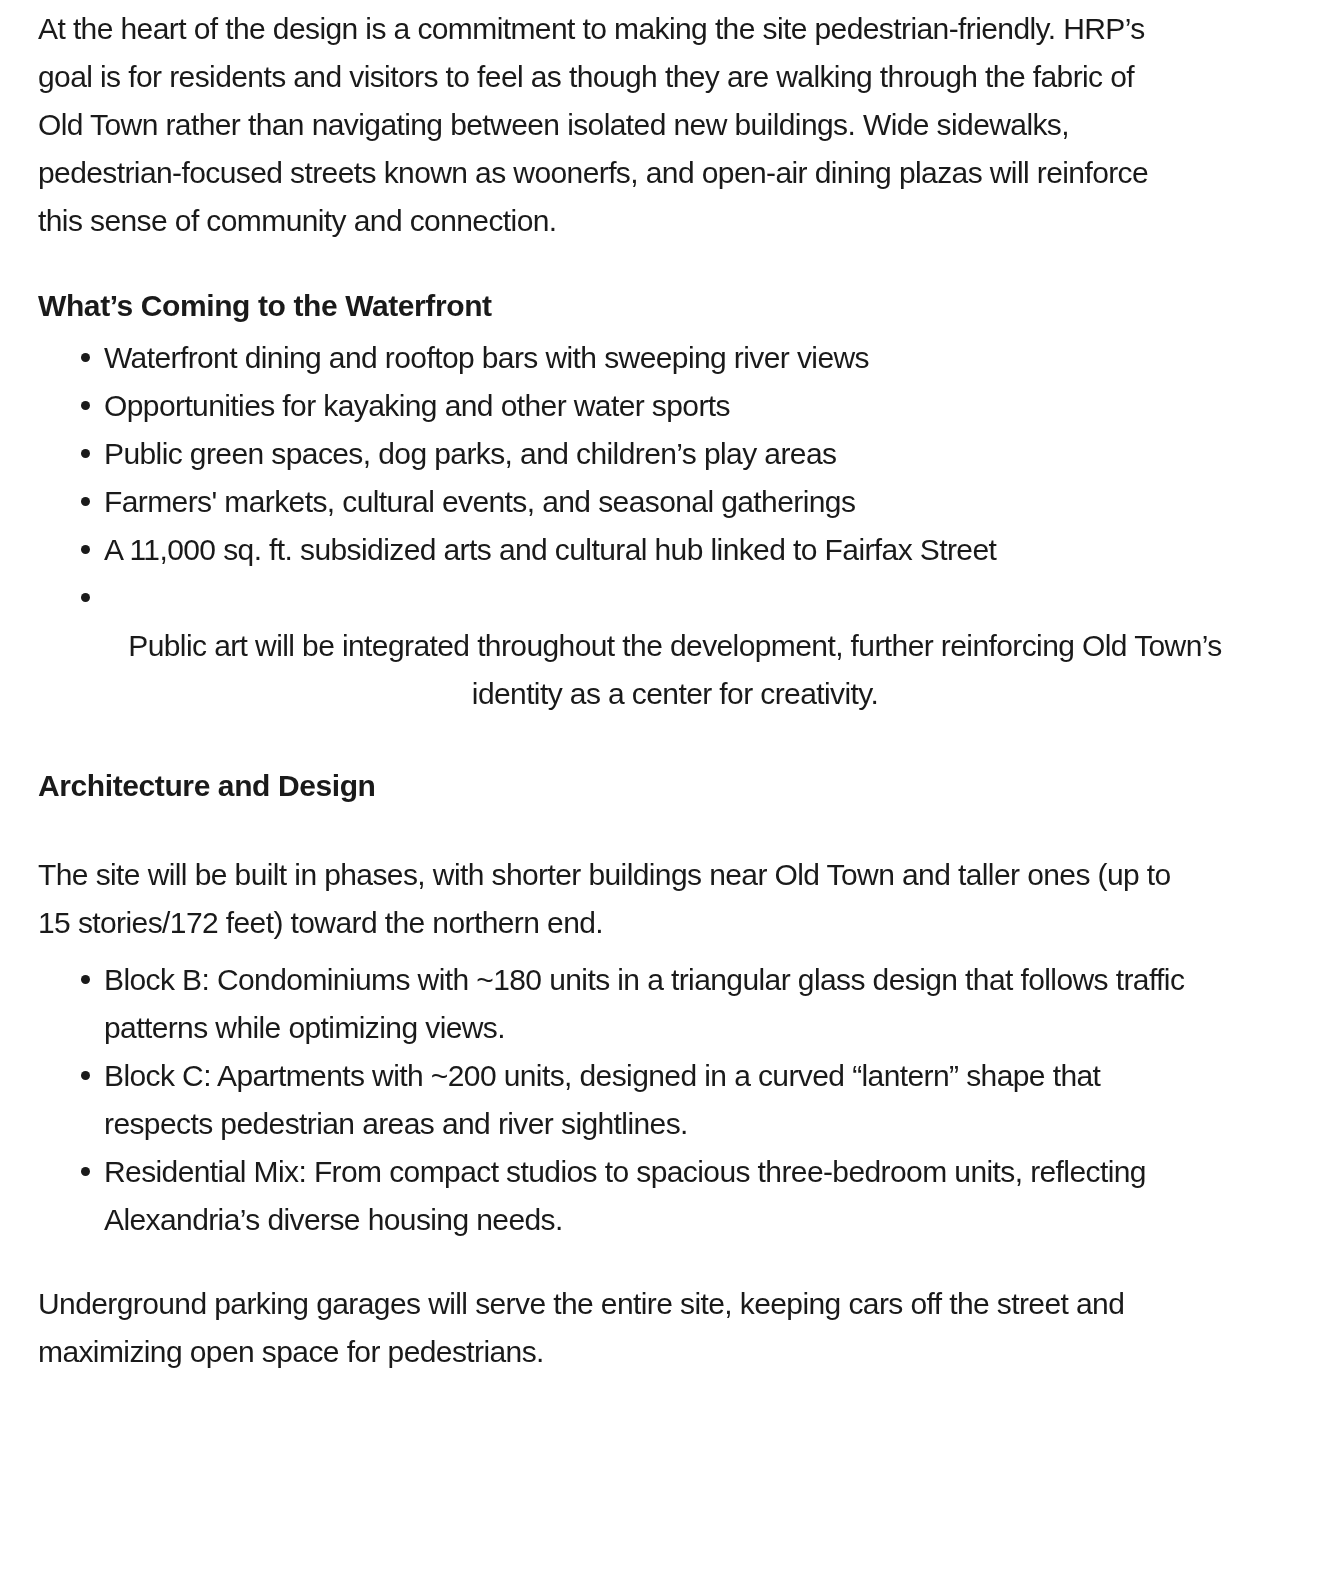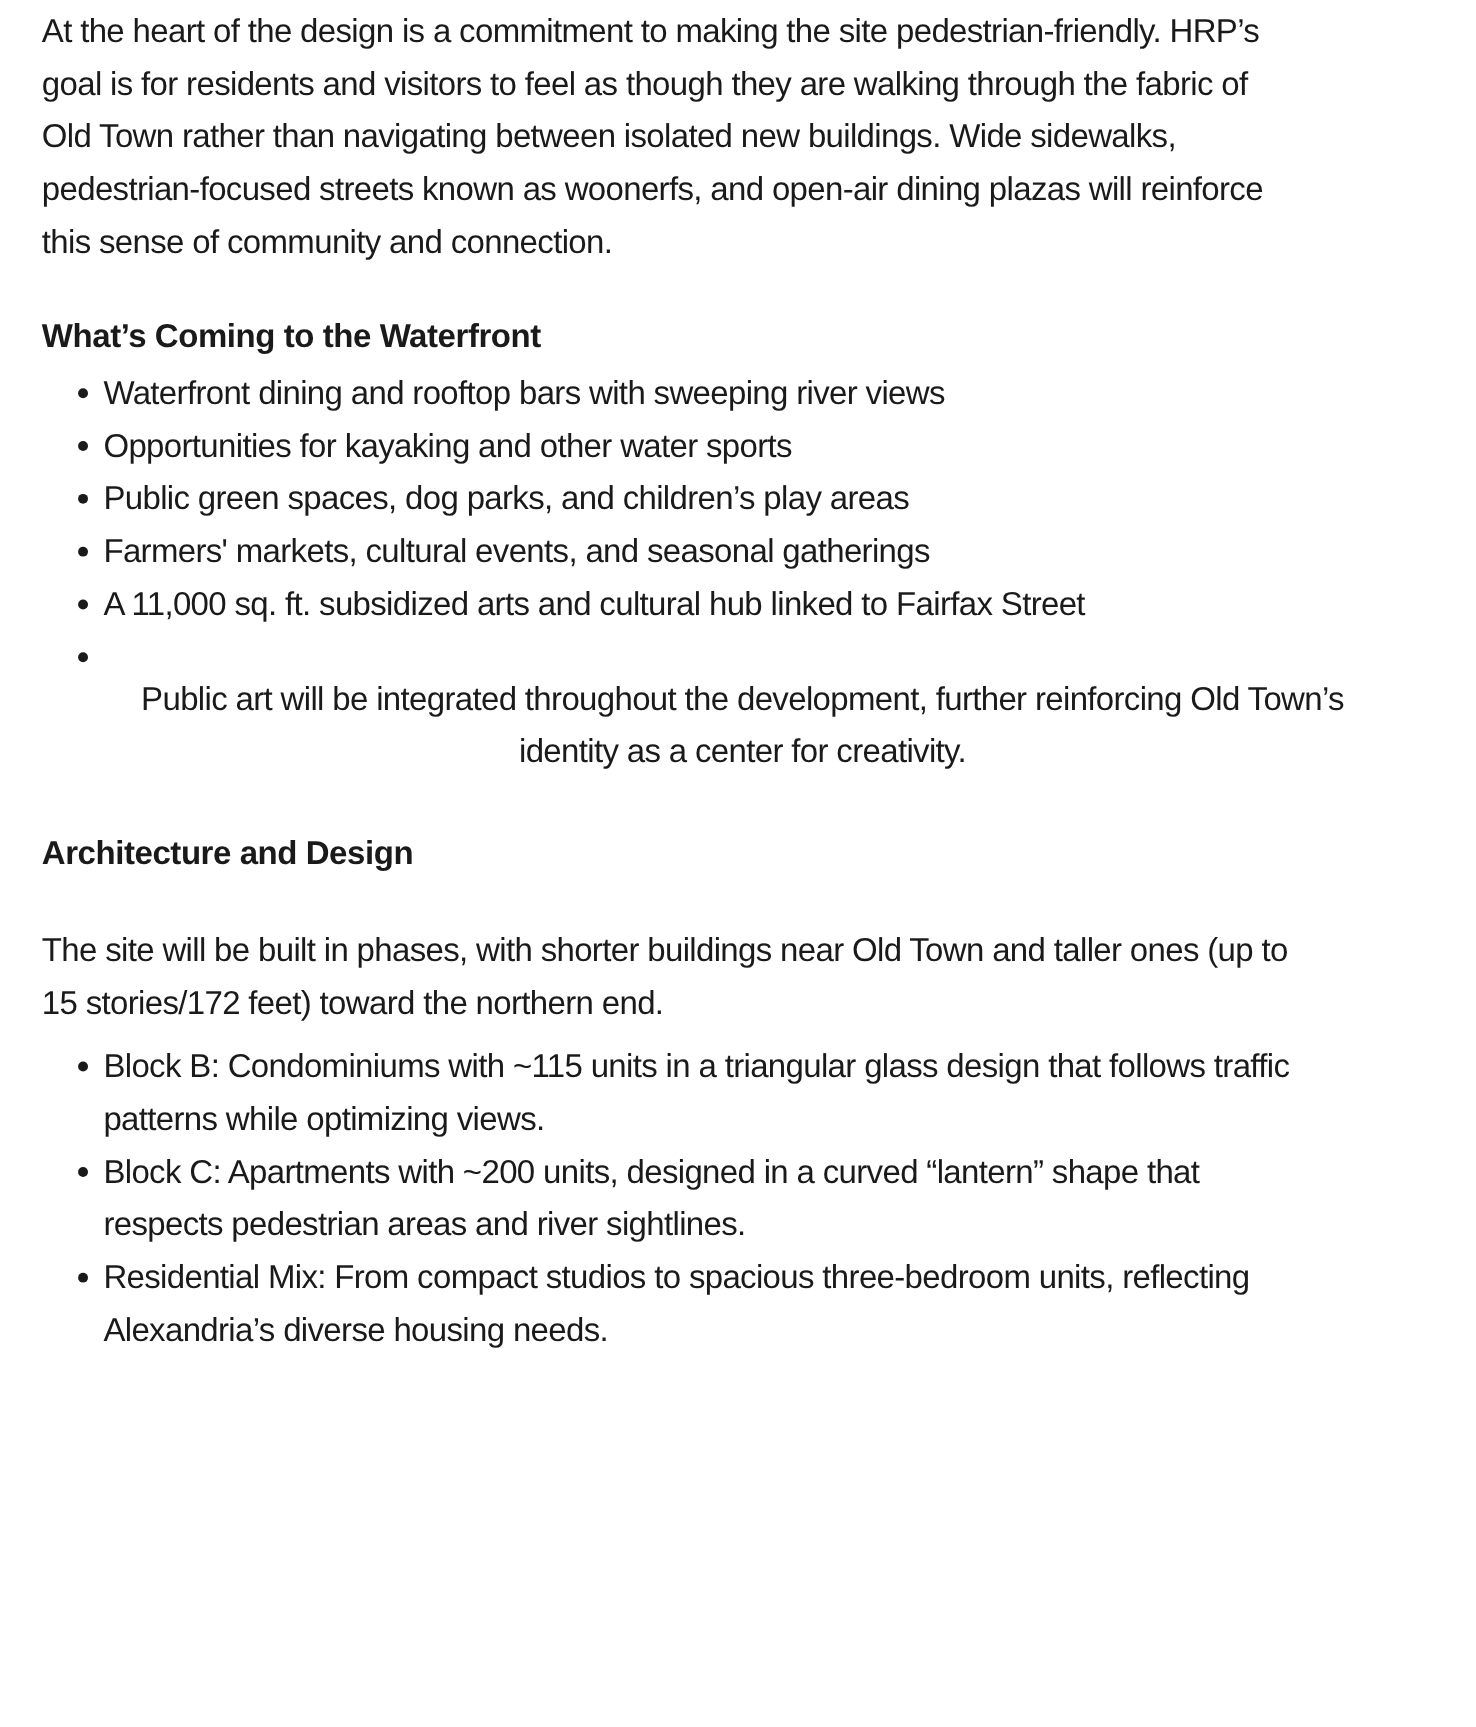--- a/index.html
+++ b/index.html
@@ -29,21 +29,21 @@
   .heading {
     margin: 0;
     font-size: 30px;
     line-height: 48px;
     letter-spacing: -0.4px;
     font-weight: 700;
     white-space: pre-line;
   }
   ul.bullet-list {
     list-style: none;
-    margin: 4px;
+    margin: 14px;
     padding: 0;
   }
   ul.bullet-list > li {
     position: relative;
     padding-left: 52px;
     font-size: 30px;
     line-height: 48px;
     letter-spacing: -0.6px;
     white-space: pre-line;
   }
@@ -95,22 +95,24 @@
 
   <p class="para" id="paragraph-public-art">Public art will be integrated throughout the development, further reinforcing Old Town’s
 identity as a center for creativity.</p>
 
   <h2 class="heading" id="heading-architecture">Architecture and Design</h2>
 
   <p class="para" id="paragraph-phases">The site will be built in phases, with shorter buildings near Old Town and taller ones (up to
 15 stories/172 feet) toward the northern end.</p>
 
   <ul class="bullet-list" id="list-architecture">
-    <li>Block B: Condominiums with ~115 units in a triangular glass design that follows traffic
+    <li>Block B: Condominiums with ~180 units in a triangular glass design that follows traffic
 patterns while optimizing views.</li>
     <li>Block C: Apartments with ~200 units, designed in a curved “lantern” shape that
 respects pedestrian areas and river sightlines.</li>
     <li>Residential Mix: From compact studios to spacious three-bedroom units, reflecting
 Alexandria’s diverse housing needs.</li>
   </ul>
 
+  <p class="para" id="paragraph-parking">Underground parking garages will serve the entire site, keeping cars off the street and
+maximizing open space for pedestrians.</p>
 
 </main>
 
 </body></html>

